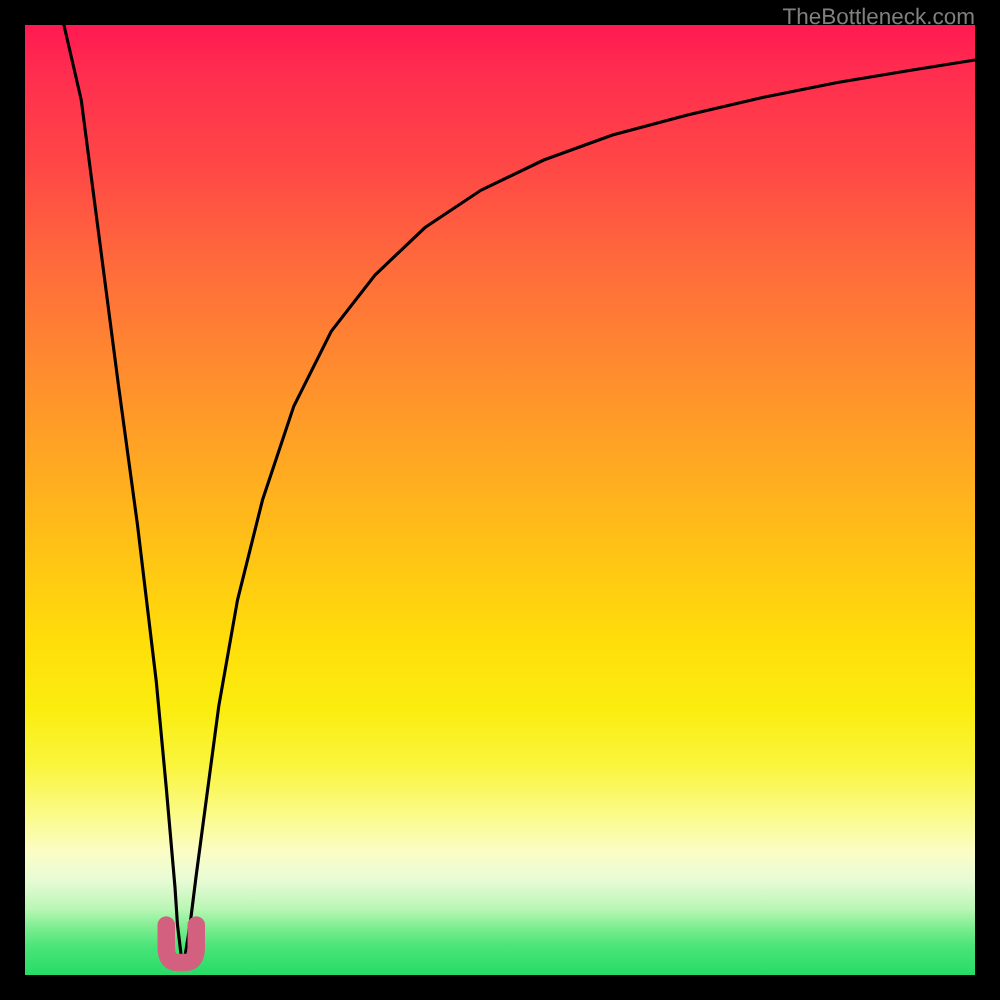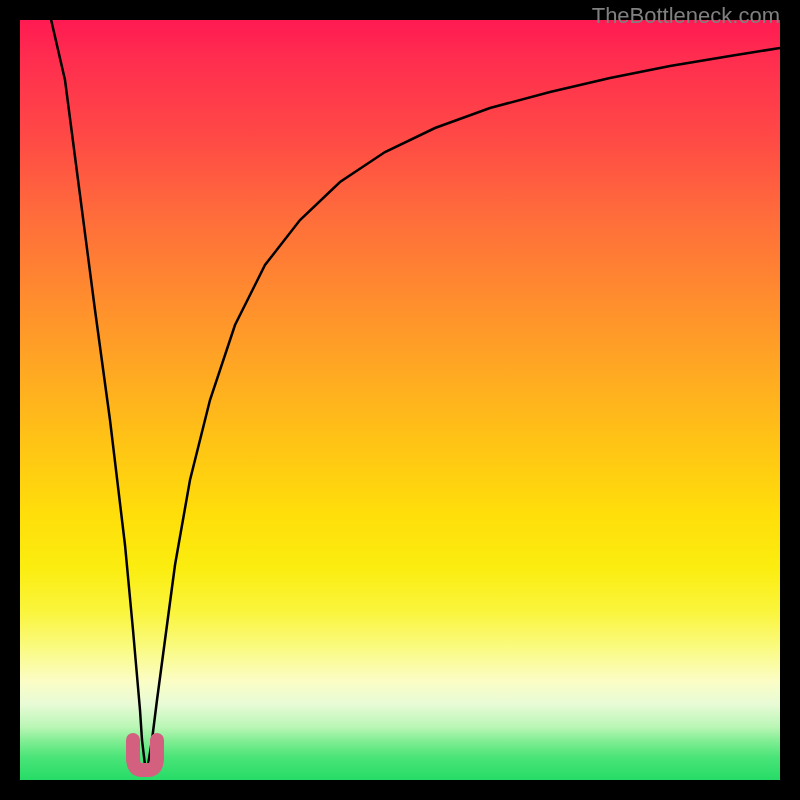--- a/index.html
+++ b/index.html
@@ -50,21 +50,21 @@
       left: 0;
       width: 100%;
       height: 100%;
     }
     
     .watermark {
       position: absolute;
       top: 3px;
       right: 20px;
       color: #808080;
-      font-size: 22px;
+      font-size: 18px;
       font-weight: normal;
       z-index: 10;
     }
     
     .marker {
       fill: none;
       stroke: #d3607f;
       stroke-width: 14;
       stroke-linecap: round;
       stroke-linejoin: round;

